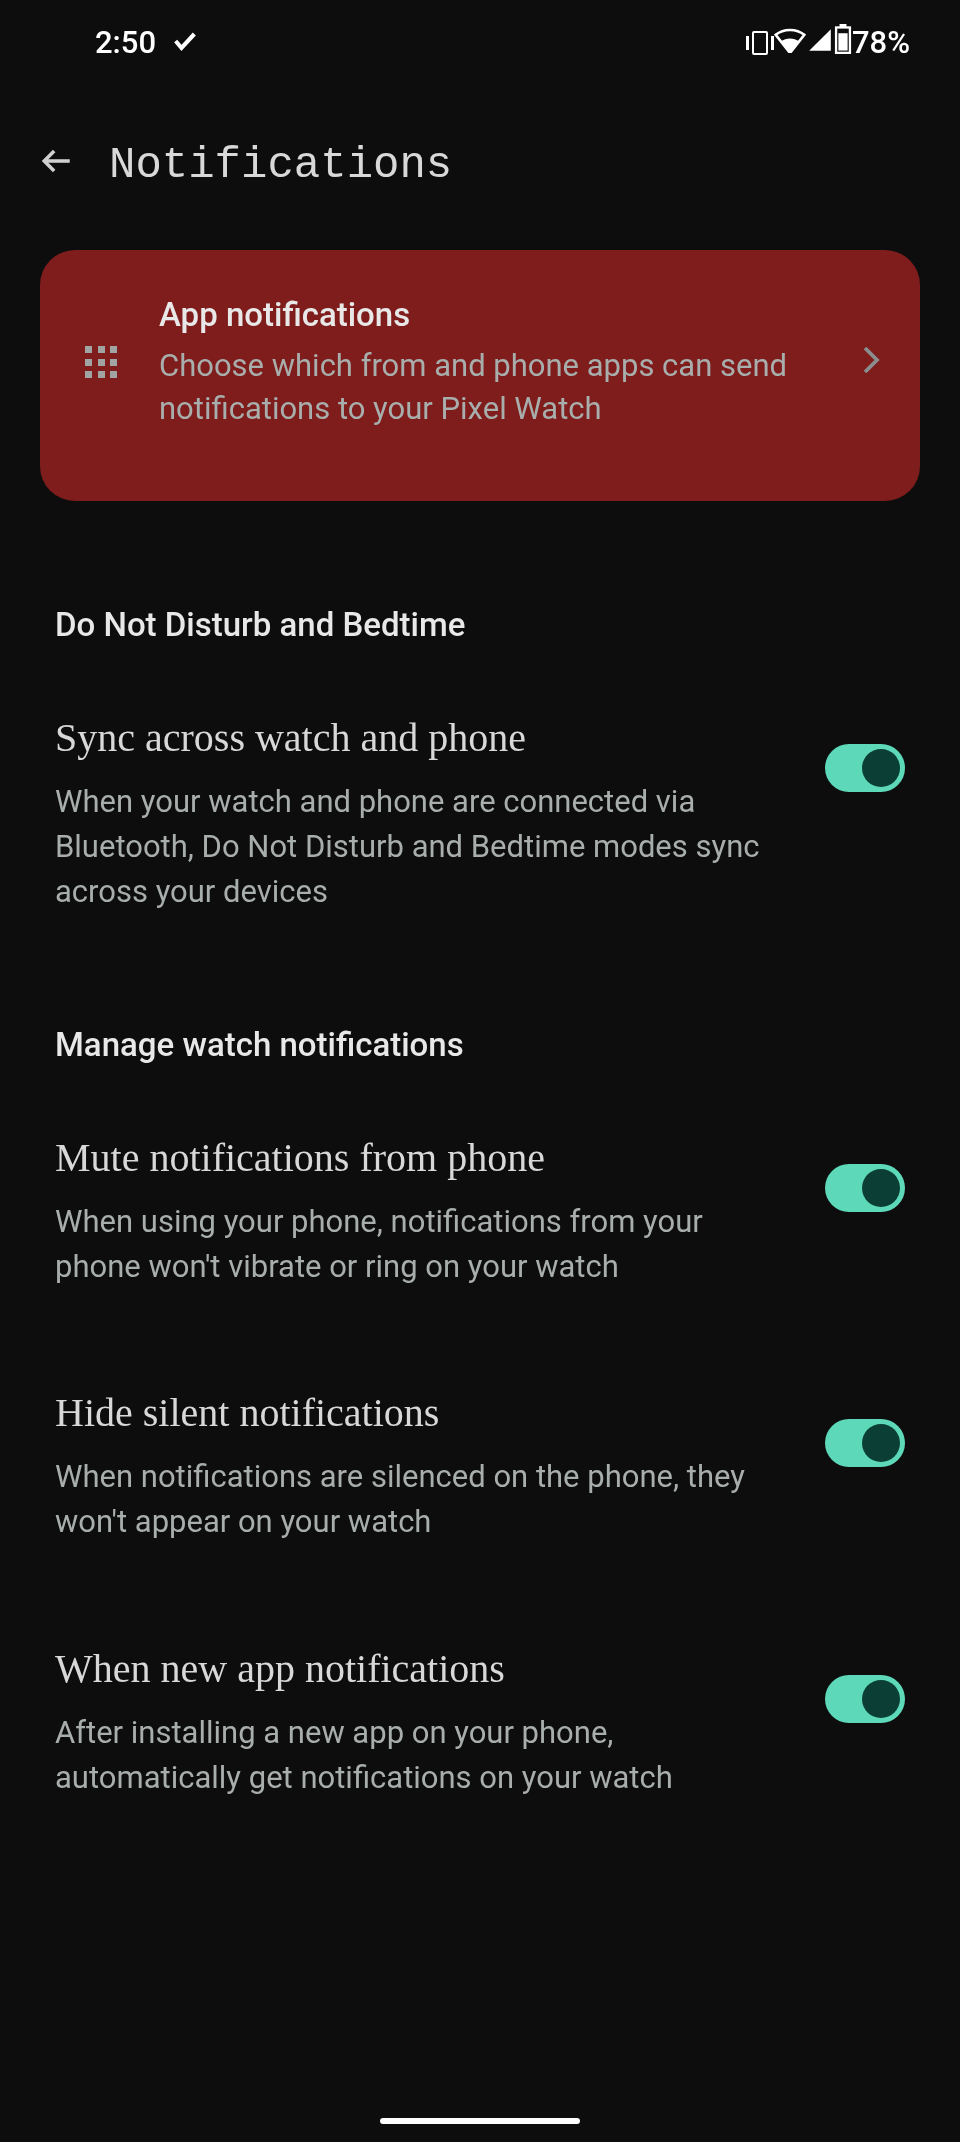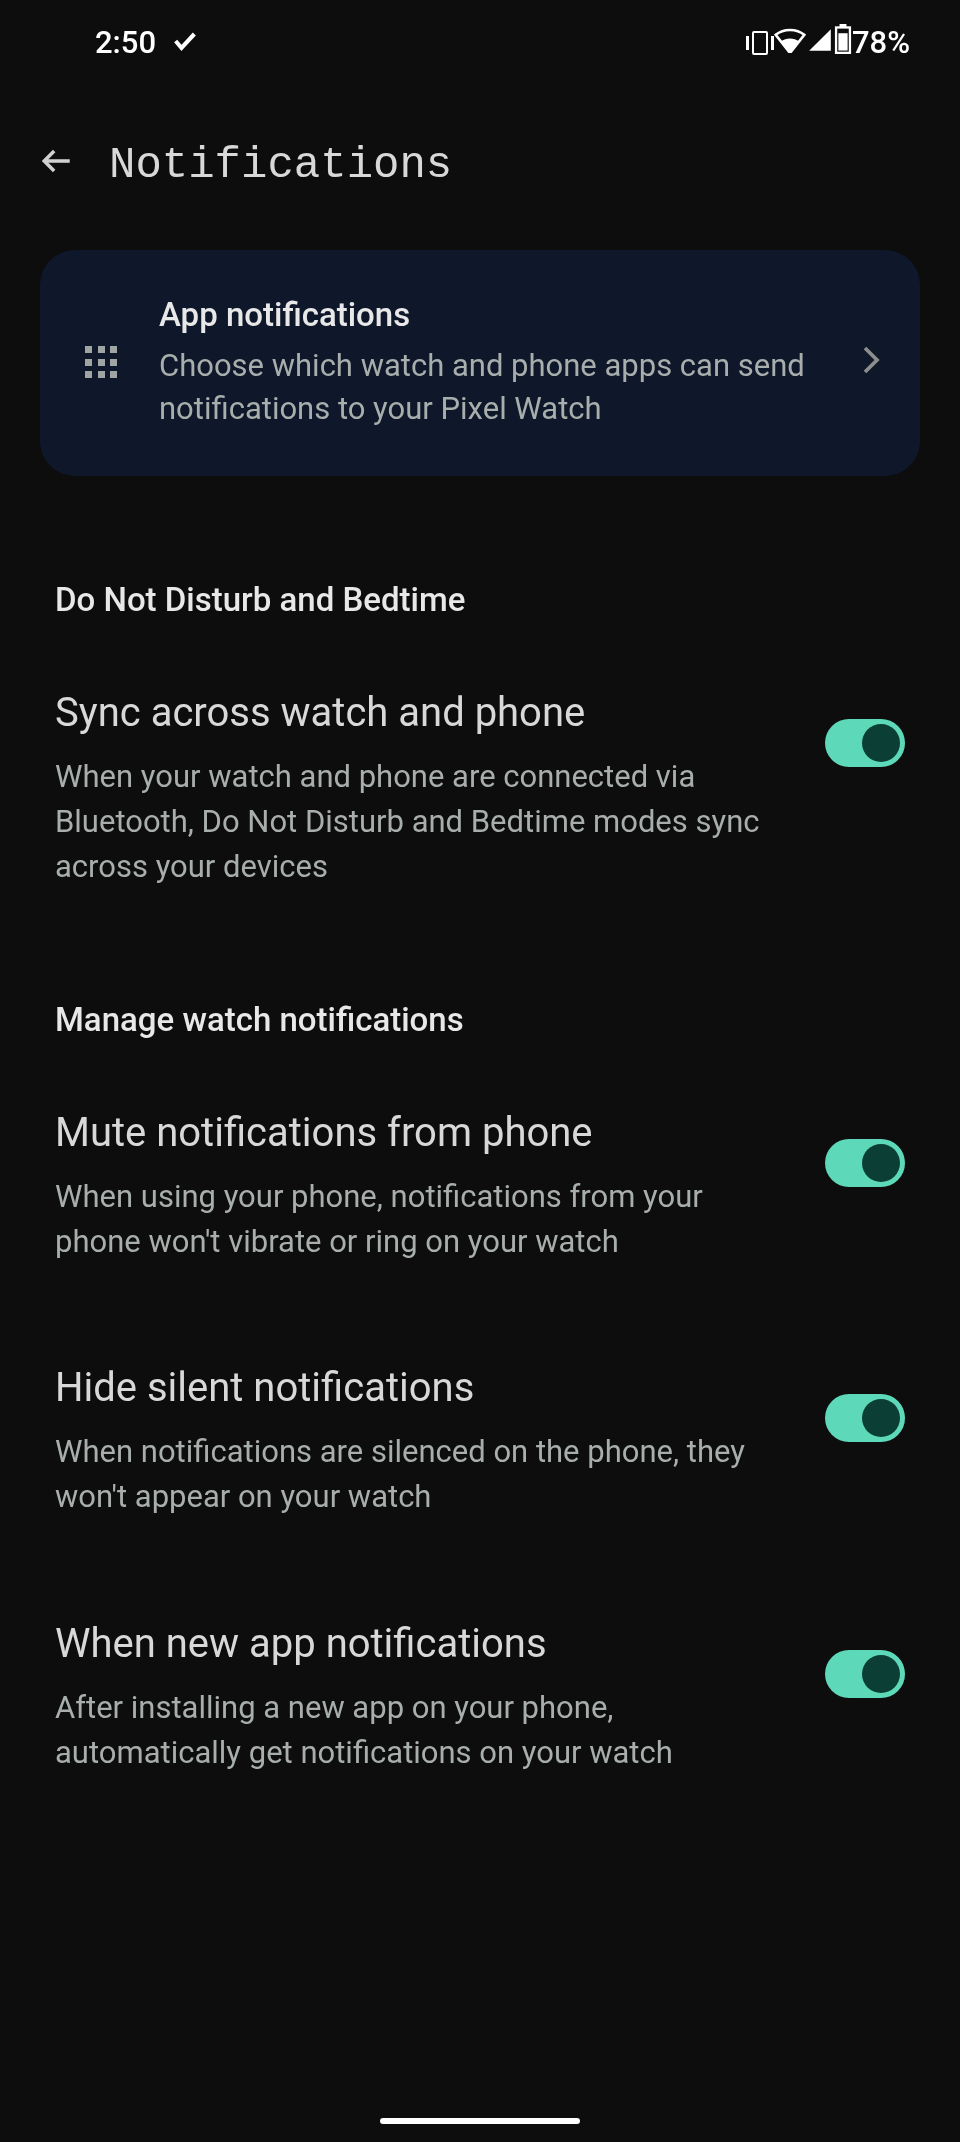--- a/index.html
+++ b/index.html
@@ -62,24 +62,24 @@
     }
     
     .page-title {
       font-size: 44px;
       font-weight: 400;
       color: #d8d8d8;
       font-family: Liberation Mono, monospace;
     }
     
     .card {
-      background: #0f172a;
+      background: #7f1d1d;
       margin: 10px 40px;
       border-radius: 35px;
-      padding: 45px 40px 45px 45px;
+      padding: 45px 40px 70px 45px;
       display: flex;
       align-items: center;
       gap: 40px;
       cursor: pointer;
     }
     
     .card-icon {
       display: grid;
       grid-template-columns: repeat(3, 1fr);
       grid-template-rows: repeat(3, 1fr);
@@ -142,20 +142,21 @@
     .setting-content {
       flex: 1;
     }
     
     .setting-title {
       font-size: 40px;
       font-weight: 400;
       color: #d8d8d8;
       margin-bottom: 18px;
       line-height: 1.2;
+      font-family: Liberation Serif, serif;
     }
     
     .setting-desc {
       font-size: 31px;
       line-height: 1.45;
       color: #a8aeac;
     }
     
     .toggle {
       width: 80px;
@@ -269,21 +270,21 @@
       <div class="dot"></div>
     <div class="dot"></div>
       <div class="dot"></div>
       <div class="dot"></div>
     <div class="dot"></div>
       <div class="dot"></div>
       <div class="dot"></div>
   </div>
   <div class="card-content">
     <div class="card-title">App notifications</div>
-    <div class="card-desc">Choose which watch and phone apps can send notifications to your Pixel Watch</div>
+    <div class="card-desc">Choose which from and phone apps can send notifications to your Pixel Watch</div>
   </div>
   <span class="chevron">
     <svg width="18" height="30" viewBox="0 0 12 20" fill="none" stroke="#8a8f8d" stroke-width="2.5">
       <polyline points="2,2 10,10 2,18"></polyline>
     </svg>
   </span>
 </div>
 
 <div class="section-title">Do Not Disturb and Bedtime</div>
 

